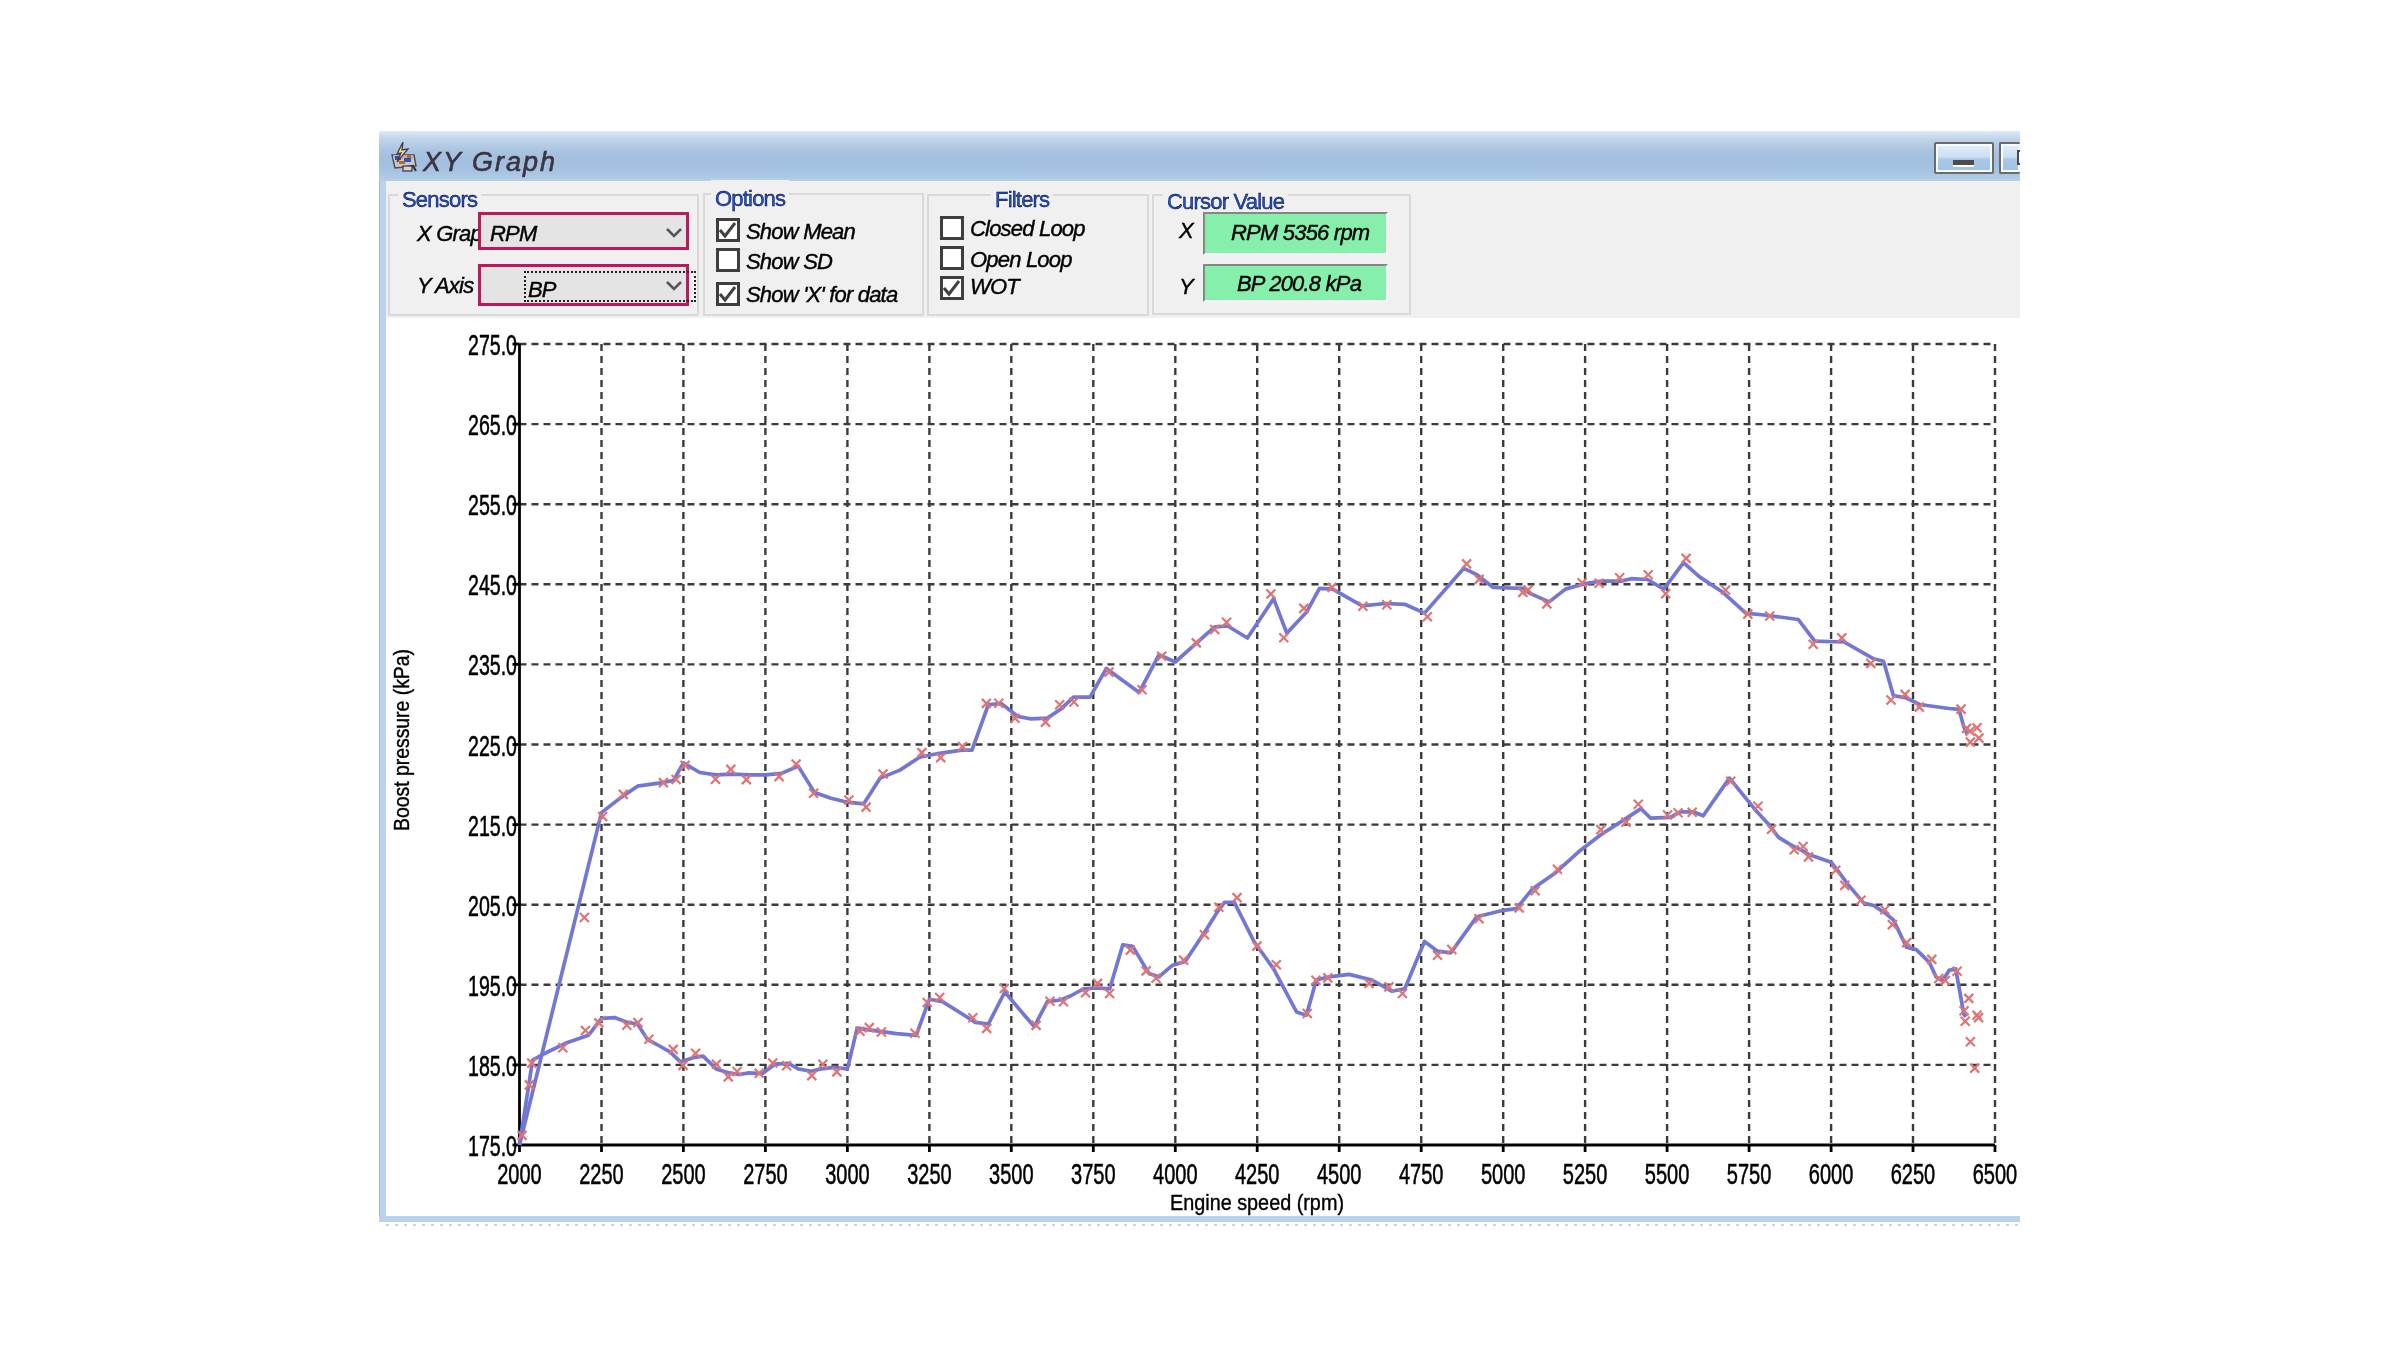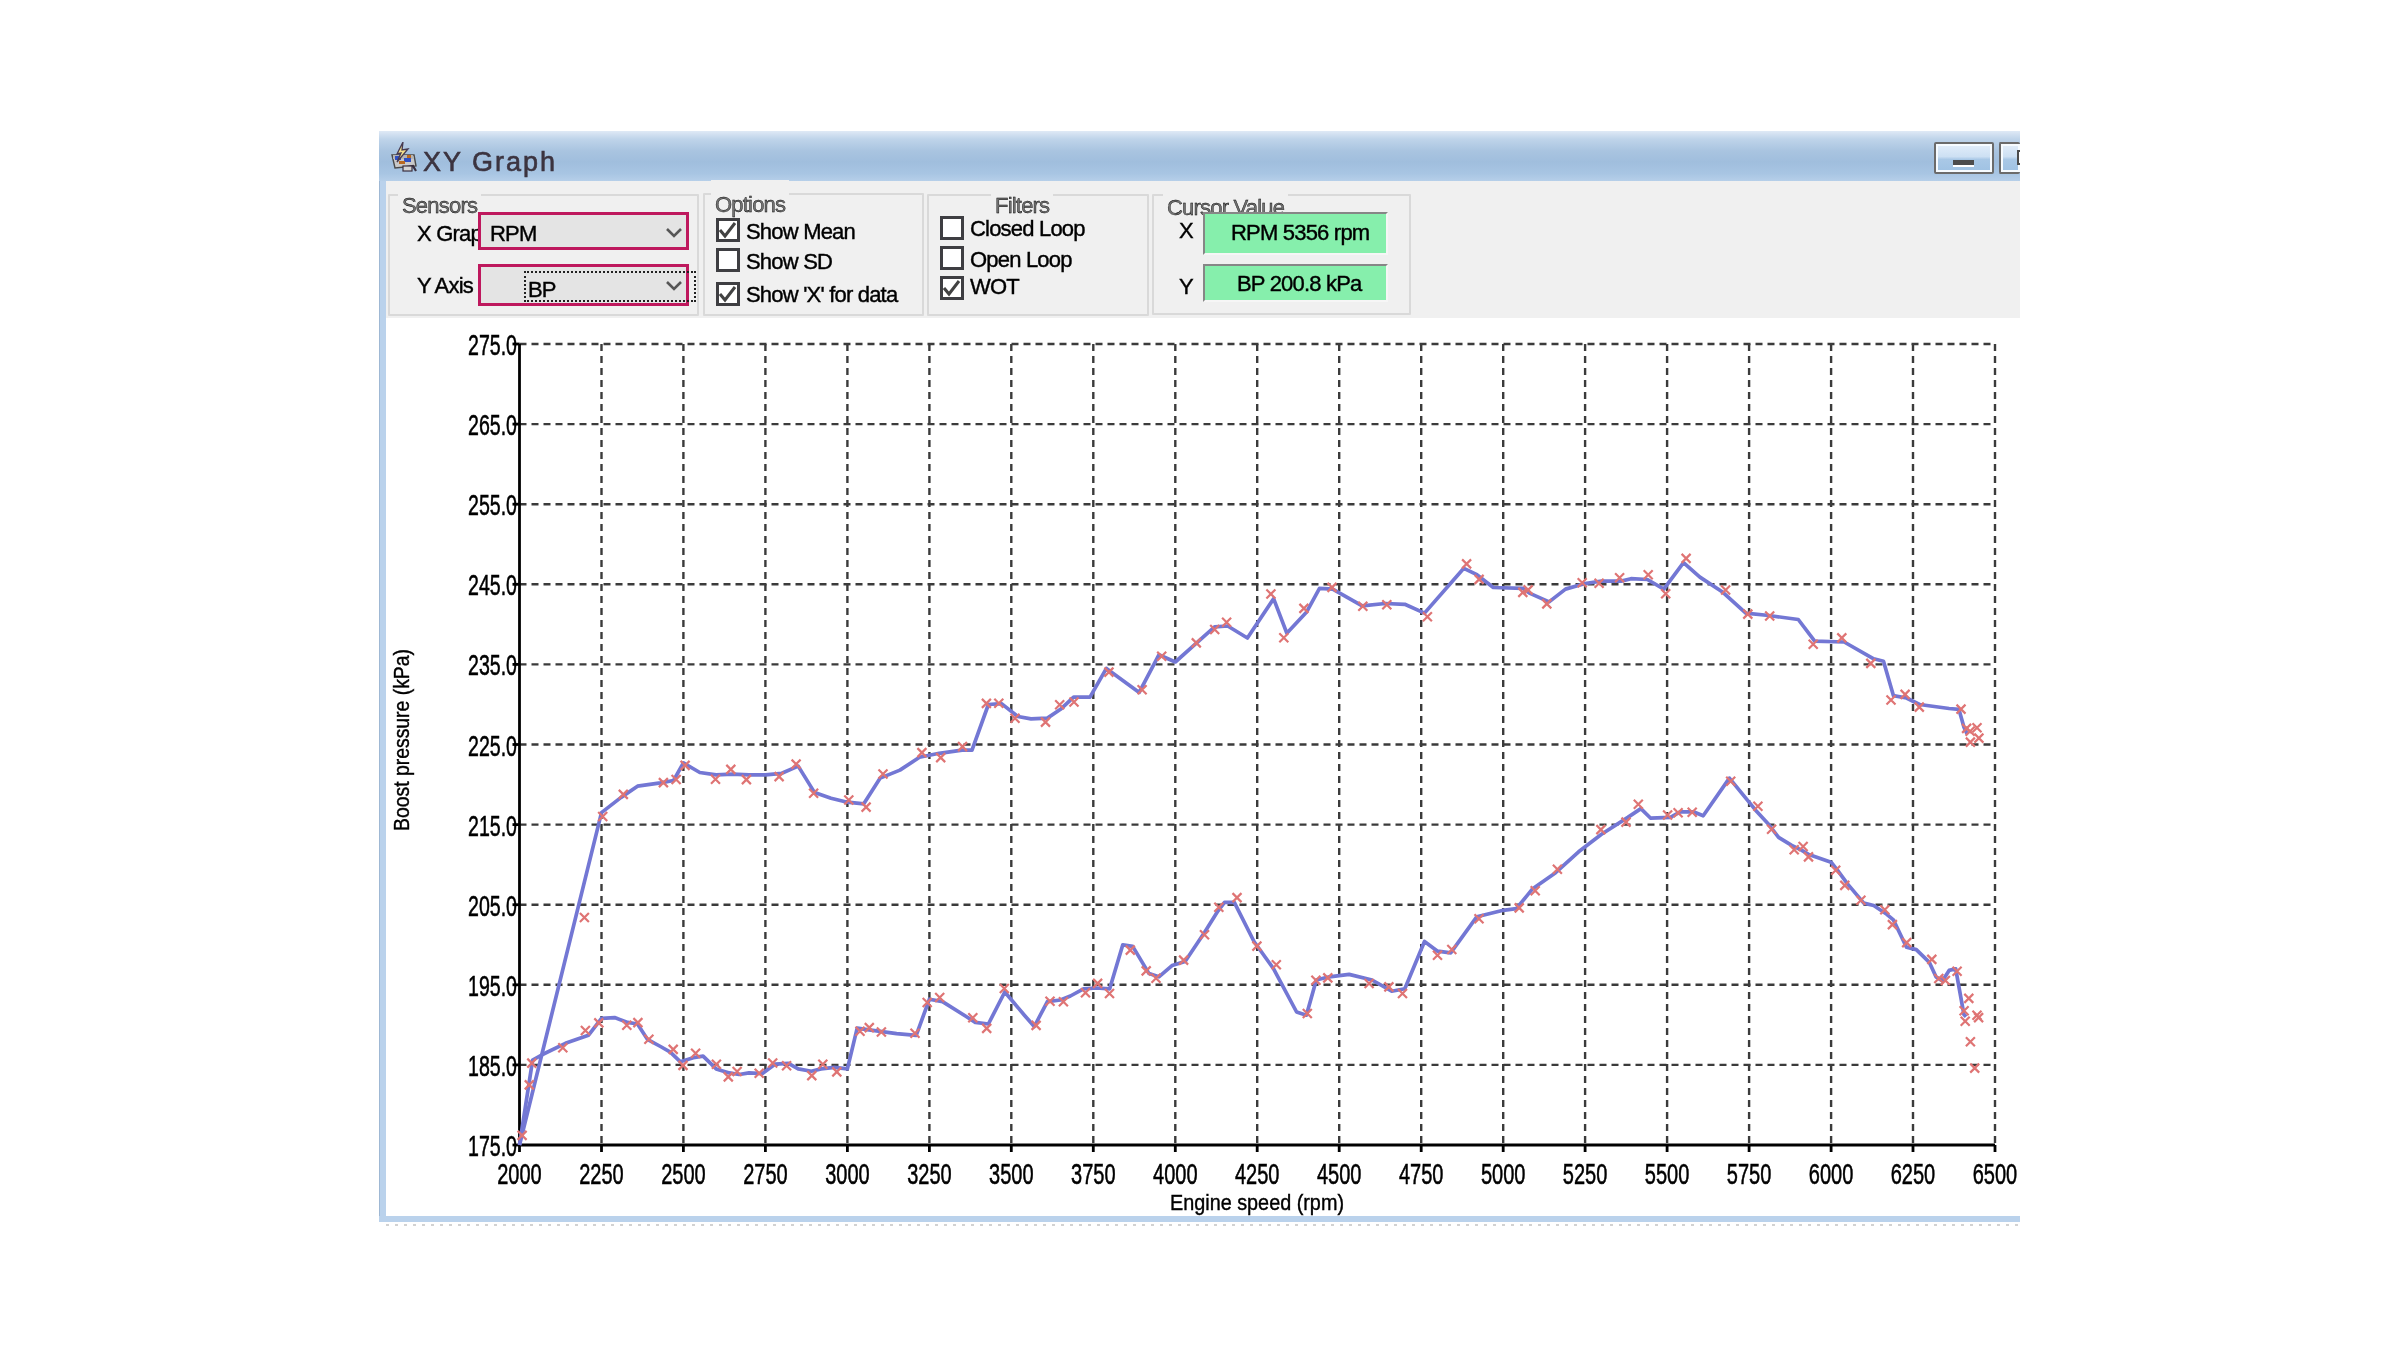--- a/index.html
+++ b/index.html
@@ -7,22 +7,22 @@
 #win { left:379px; top:131px; width:1641px; height:1091px; background:#f0f0f0; overflow:hidden; }
 #titlebar { left:0; top:0; width:1641px; height:50px;
   background:linear-gradient(180deg,#dfe9f6 0%,#bfd4ea 16%,#a9c4e0 40%,#a0bedd 62%,#a8c5e3 85%,#b6cfe9 100%); }
 #lborder { left:0; top:50px; width:7px; height:1041px; background:#bad2ec; border-left:1px solid #9fb8d4; }
 #bborder { left:0; top:1085px; width:1641px; height:6px; background:#bad2ec; }
 #shadow { left:386px; top:1224px; width:1634px; height:2px;
   background:repeating-linear-gradient(90deg,#d2d2d2 0 3px,#ffffff 3px 9px); }
 #panel { left:7px; top:50px; width:1634px; height:137px; background:#f0f0f0; }
 #chartbg { left:7px; top:187px; width:1634px; height:898px; background:#ffffff; }
 .gbox { position:absolute; border:2px solid #d9d9d9; border-radius:1px; }
-.glab { position:absolute; background:#f0f0f0; font-size:22px; letter-spacing:-0.8px; color:#737373; padding:12px 4px; -webkit-text-stroke:0.4px #000; }
-.txt { position:absolute; font-size:22px; letter-spacing:-0.8px; color:#000; white-space:nowrap; -webkit-text-stroke:0.4px #000; }
+.glab { position:absolute; background:#f0f0f0; font-size:22px; letter-spacing:-0.8px; color:#1d4ed8; padding:6px 4px; -webkit-text-stroke:0.4px #000; }
+.txt { position:absolute; font-size:22px; letter-spacing:-0.8px; color:#000; white-space:nowrap;font-style:italic; -webkit-text-stroke:0.4px #000; }
 .combo { position:absolute; background:#e4e4e4; border:3px solid #be185d; }
 .cb { position:absolute; width:24px; height:24px; background:#fff; border:3px solid #3e3e42; }
 .tb { position:absolute; background:#86efac; border:2px solid;
   border-color:#868686 #f6f6f6 #f6f6f6 #868686; text-align:center; }
 .btn { position:absolute; top:11px; height:32px; border:2px solid #6b6b6b; border-radius:2px;
   background:linear-gradient(180deg,#e3eefa 0%,#cde0f3 45%,#a9c8e6 55%,#9fc2e3 100%);
   box-shadow:inset 0 0 0 2px #f6fbff; }
 </style></head>
 <body>
 <div class="abs" id="win">

